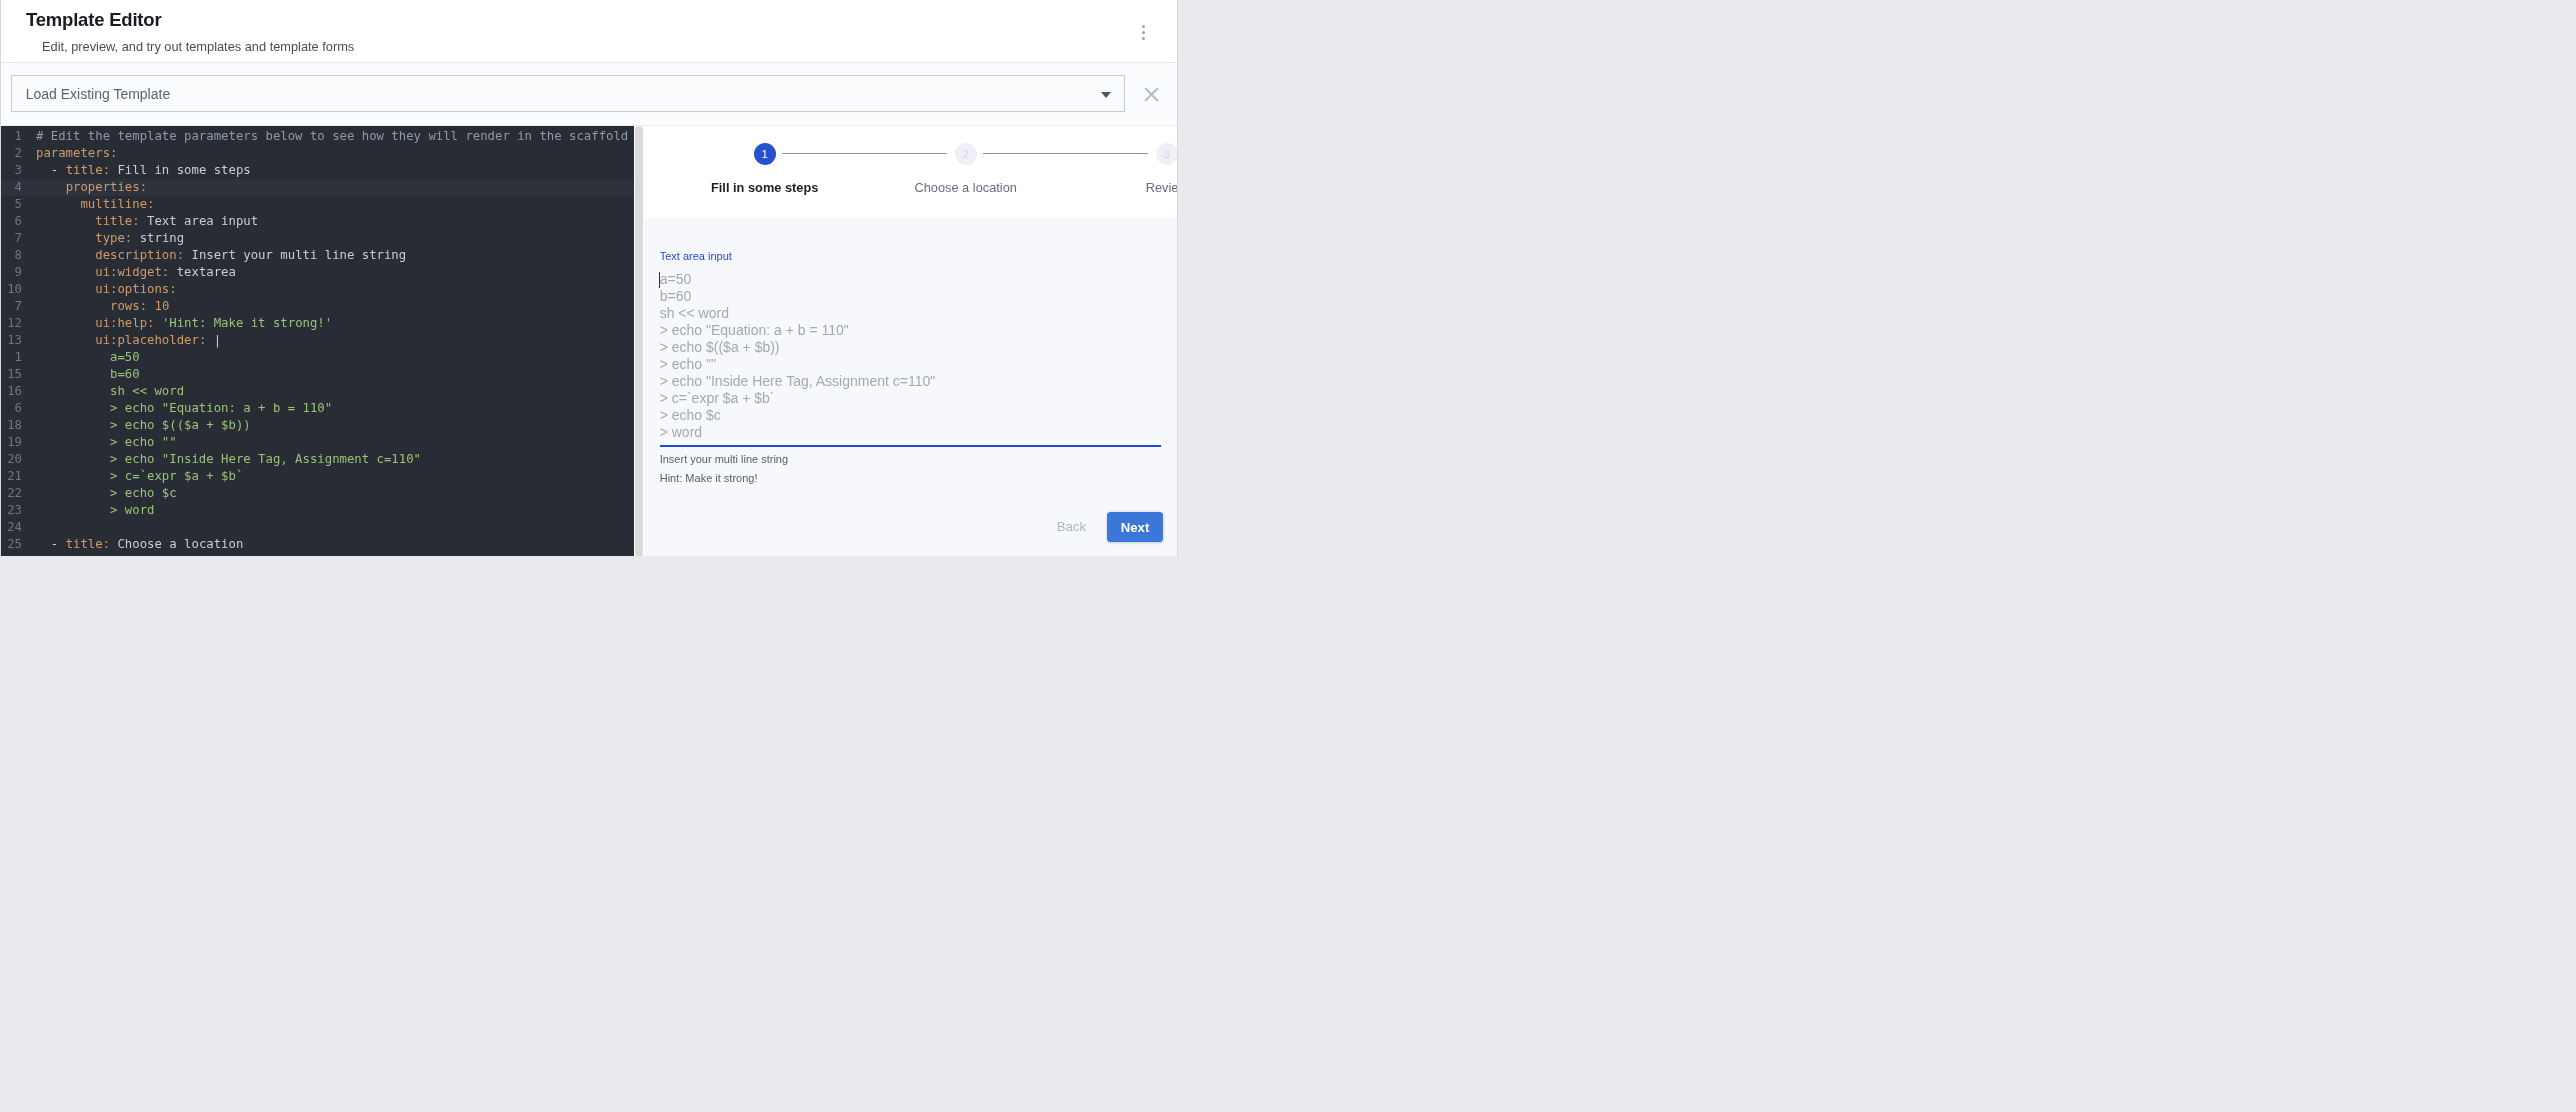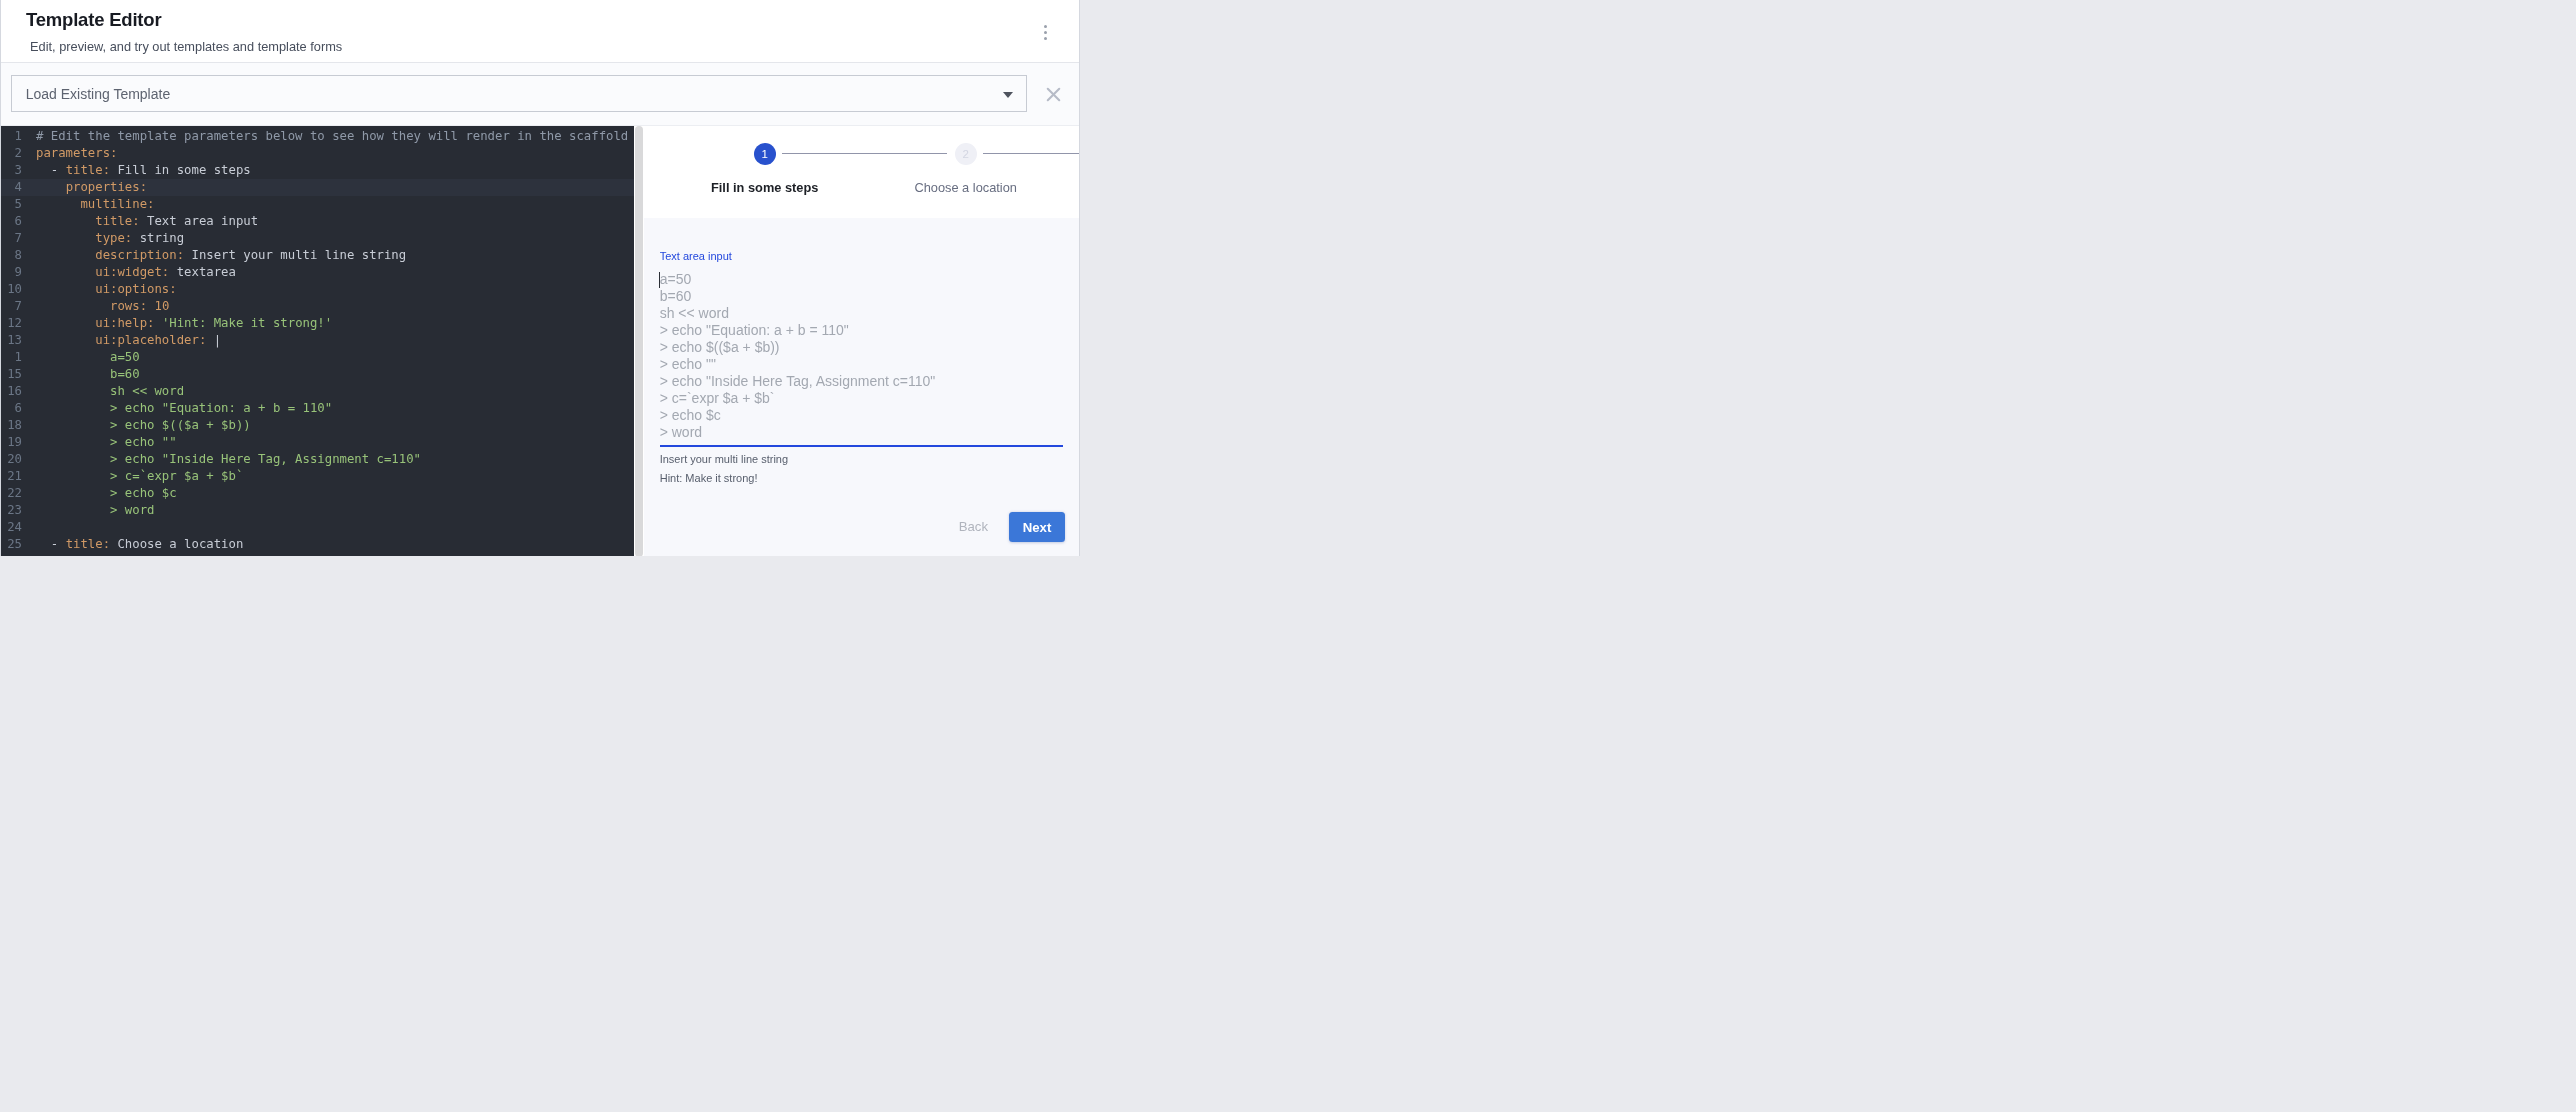--- a/index.html
+++ b/index.html
@@ -1,23 +1,23 @@
 <!DOCTYPE html>
 <html style="--accent-blue: #2348dd; --step-active-blue: #2851cd; --next-button-blue: #3b77d8; --editor-bg: #282c34; --editor-active-line-bg: #2d323d; --code-key: #d19a66; --code-string: #98c379; --code-plain: #c8cdd6; --code-comment: #8f99a8; --code-gutter: #6b7686; --form-panel-bg: #f7f8fc; --placeholder-text: #a3a8b1; --helper-text: #575e6c;font-size:14px"><head>
 <meta charset="utf-8">
 <style>
   html,body{margin:0;padding:0;background:#e9eaee;}
   body{width:1288px;height:556px;font-family:"Liberation Sans",sans-serif;-webkit-font-smoothing:antialiased;}
   *{box-sizing:border-box;}
-  .app{position:relative;width:1080px;height:556px;background:#fff;border-left:0.9px solid #d5d8df;border-right:0.9px solid #d5d8df;overflow:hidden;}
+  .app{position:relative;width:1178px;height:556px;background:#fff;border-left:0.9px solid #d5d8df;border-right:0.9px solid #d5d8df;overflow:hidden;}
 
   
   .header{position:relative;height:63px;border-bottom:0.9px solid #e4e6eb;background:#fff;}
   .page-title{position:absolute;left:25px;top:8.8px;font-size:18.5px;font-weight:700;color:#181b22;letter-spacing:-0.2px;}
-  .page-subtitle{position:absolute;left:29px;top:39px;font-size:12.8px;color:#474e5c;}
+  .page-subtitle{position:absolute;left:41px;top:39px;font-size:12.8px;color:#474e5c;}
   .kebab{position:absolute;right:26.4px;top:22px;width:14px;height:21px;display:flex;flex-direction:column;align-items:center;justify-content:center;gap:2.6px;cursor:pointer;}
   .kebab i{width:3.5px;height:3.5px;border-radius:50%;background:#9aa0ac;display:block;}
 
   
   .toolbar{position:relative;height:63px;background:#fafbfd;border-bottom:0.9px solid #eceef2;}
   .select{position:absolute;left:9.7px;right:52px;top:12.3px;height:37px;border:0.9px solid #c7cbd3;border-radius:0;display:flex;align-items:center;padding:0 35px 0 14px;cursor:pointer;}
   .select .ph{font-size:14px;color:#5d6370;}
   .select .arrow{position:absolute;right:13.2px;top:16px;width:0;height:0;border-left:5.3px solid transparent;border-right:5.3px solid transparent;border-top:6.2px solid #4e535e;}
   .clear-btn{position:absolute;right:18.5px;top:24px;width:15px;height:15px;cursor:pointer;}
   .clear-btn svg{display:block;}

